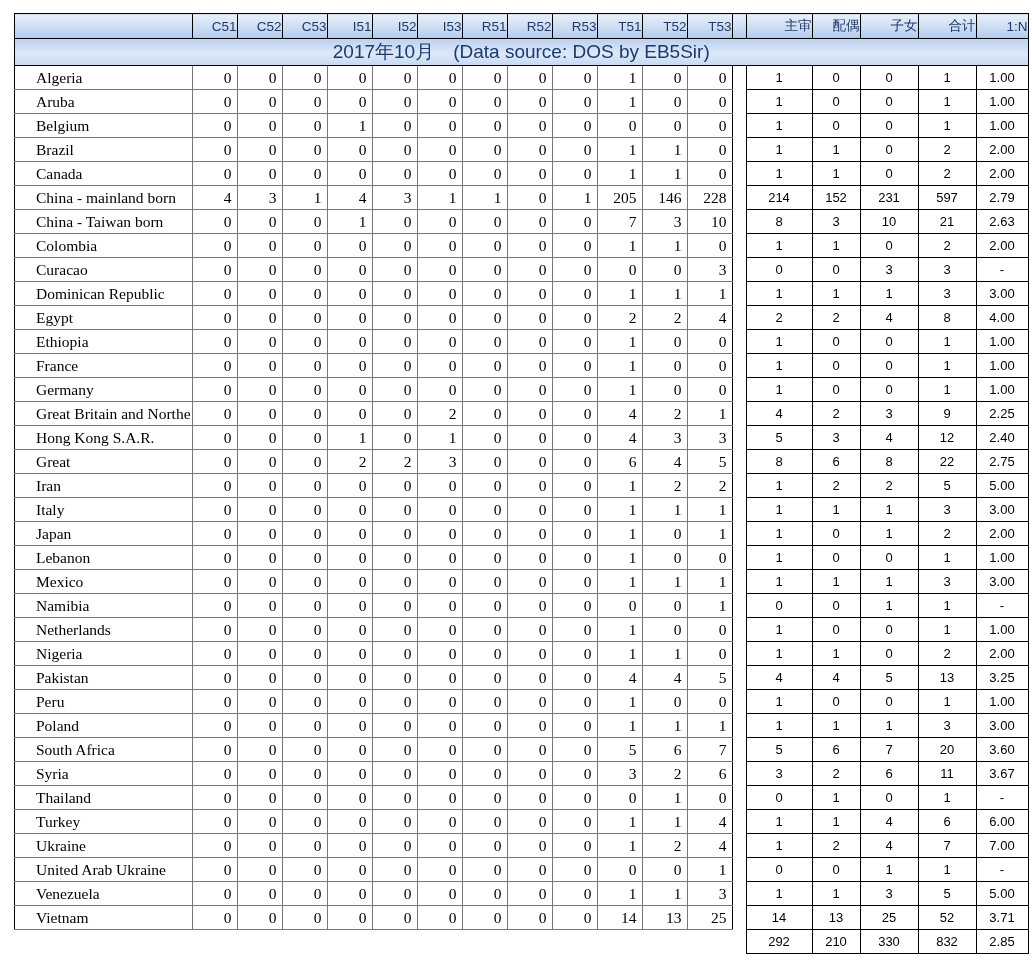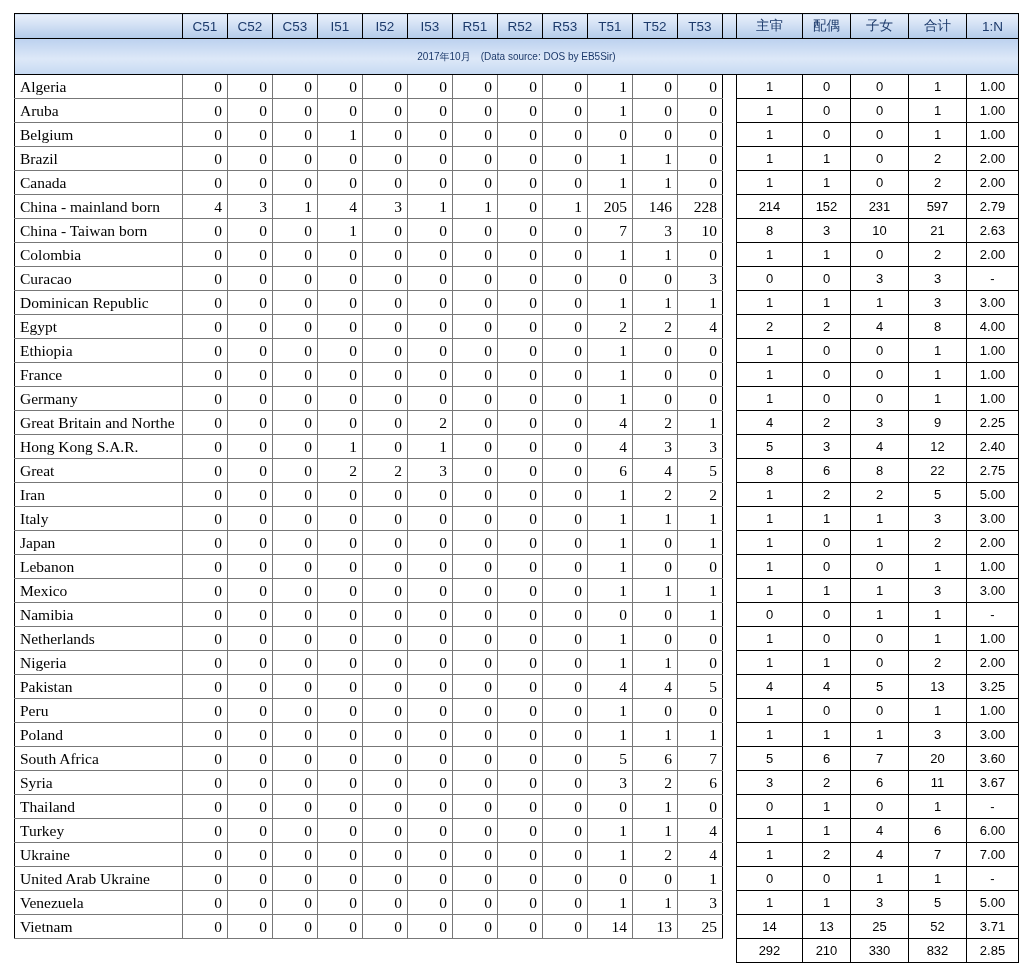--- a/index.html
+++ b/index.html
@@ -5,32 +5,32 @@
   html,body{margin:0;padding:0;background:#ffffff;}
   body{width:1032px;height:976px;font-family:"Liberation Sans",sans-serif;color:#000;overflow:hidden;}
   .wrap{padding:13px 0 0 14px;}
   table.visa{border-collapse:collapse;table-layout:fixed;}
   td{box-sizing:border-box;height:24px;padding:0;overflow:hidden;white-space:nowrap;}
 
   
   td.hdr{
     background:linear-gradient(180deg,#e9f0fb 0%,#d2e0f4 45%,#b3cbe9 100%);
     border:1px solid #000;
-    color:#1c3a6b;font-size:13.5px;text-align:center;height:25px;
+    color:#1c3a6b;font-size:13.5px;text-align:right;height:25px;
   }
   
   td.banner{
     background:linear-gradient(180deg,#bdd2ef 0%,#dde8f8 55%,#c6d9f2 100%);
     border:1px solid #000;
-    color:#1c3a6b;font-size:10px;text-align:center;height:36px;
+    color:#1c3a6b;font-size:19px;text-align:center;height:20px;
   }
   
   td.country{
     font-family:"Liberation Serif",serif;font-size:15.5px;
-    text-align:left;padding-left:5px;padding-right:1px;
+    text-align:left;padding-left:21px;padding-right:1px;
     border:1px solid #777;border-left:1.5px solid #000;
   }
   td.num{
     font-family:"Liberation Serif",serif;font-size:15.5px;
     text-align:right;padding-right:5px;
     border:1px solid #777;
   }
   tr.data-row td:nth-child(13){border-right:1.5px solid #000;}
   tr.data-row:last-of-type td.num, tr.data-row:last-of-type td.country{border-bottom:1.5px solid #000;}
   

